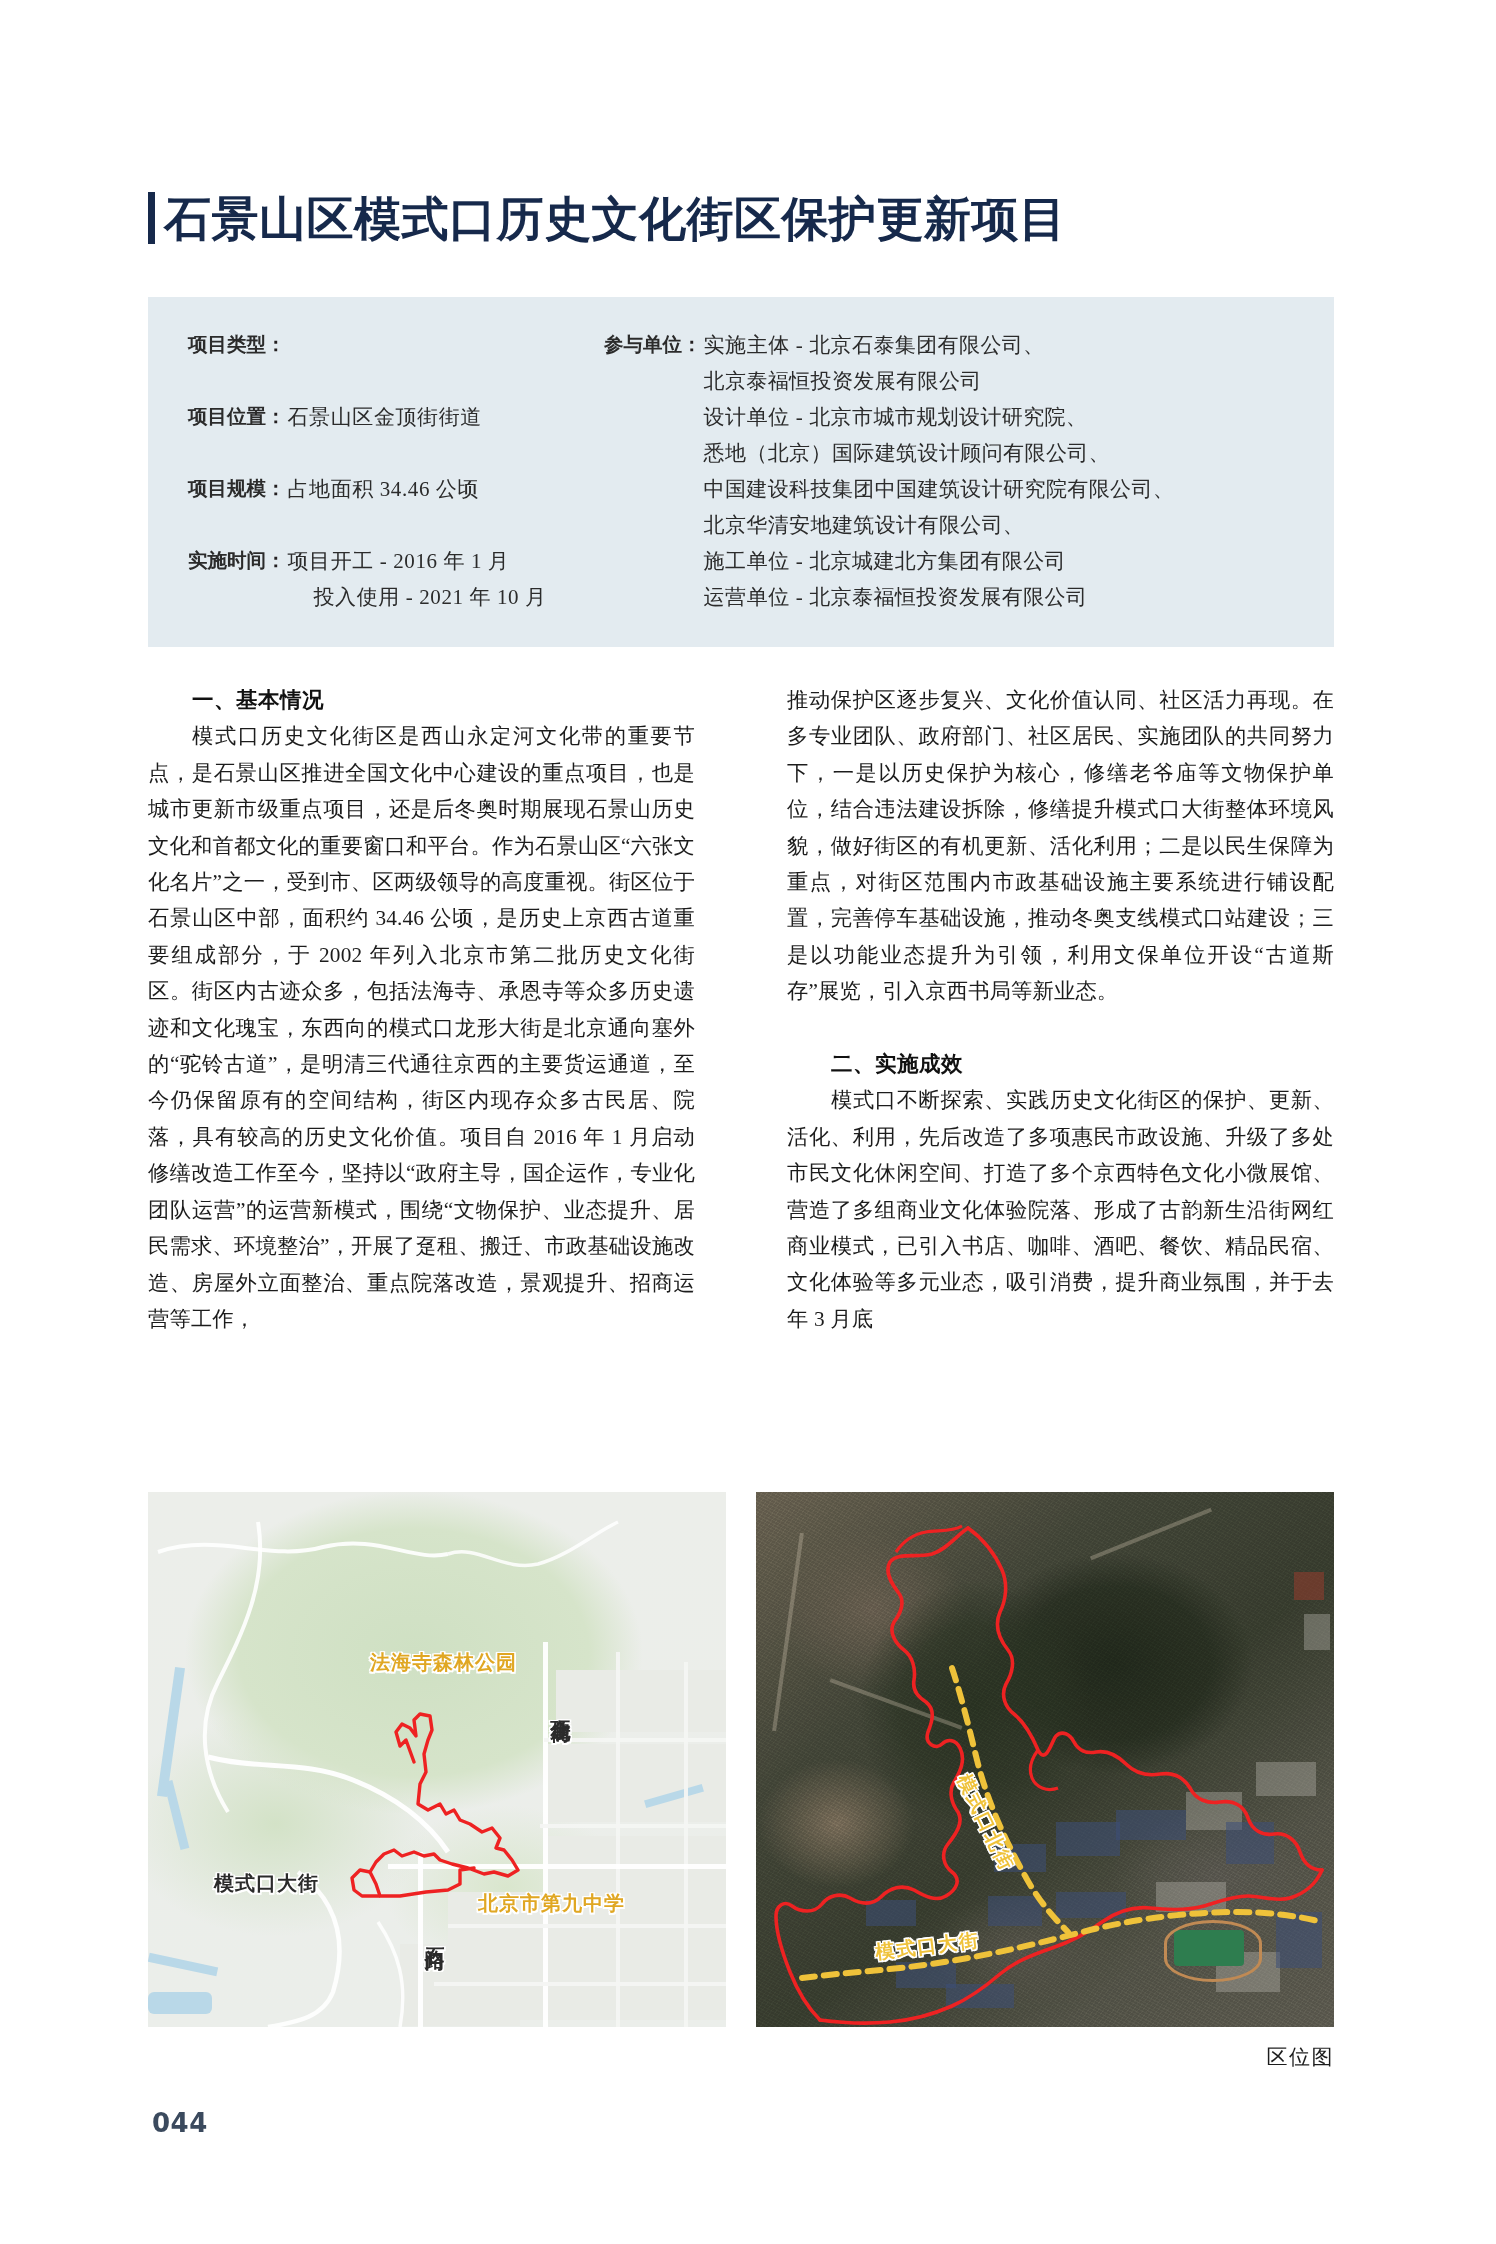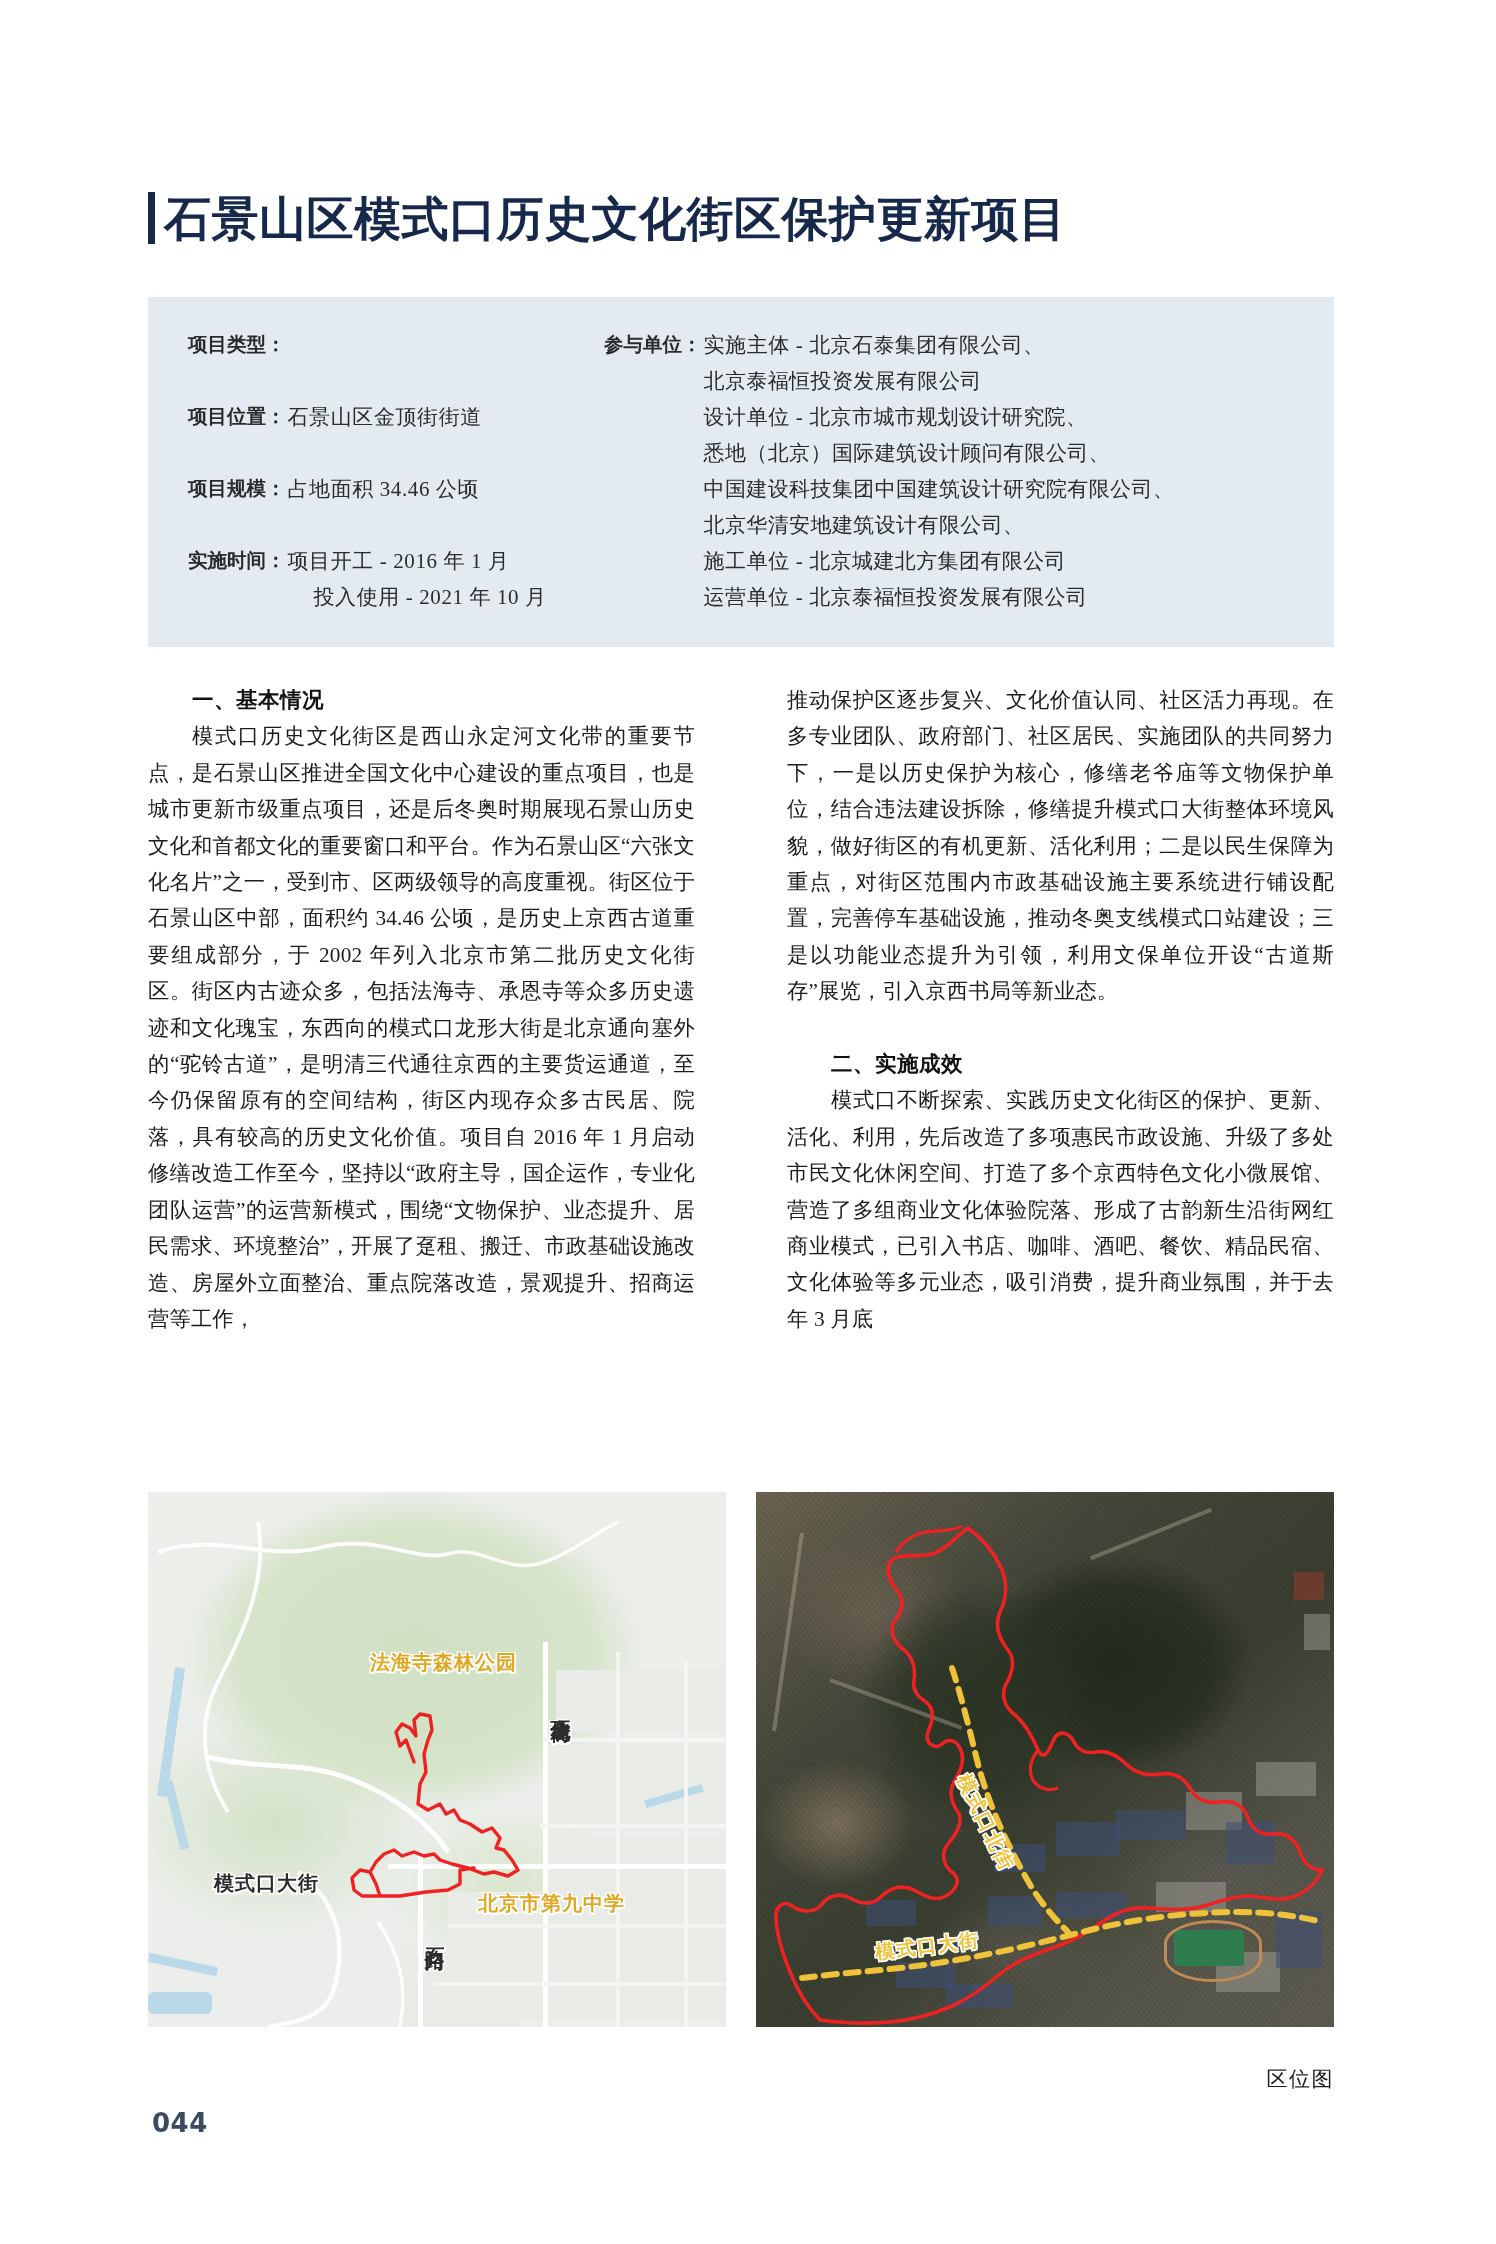--- a/index.html
+++ b/index.html
@@ -291,21 +291,20 @@
 
   
   .caption {
     position: absolute;
     right: 162px;
     top: 2043px;
     font-family: "Liberation Serif", "DejaVu Serif", serif;
     font-size: 21px;
     letter-spacing: 1.5px;
     color: #1c1c1c;
-    margin-top: 22px;
   }
   .folio {
     position: absolute;
     left: 152px;
     top: 2108px;
     font-family: "DejaVu Sans", "Liberation Sans", sans-serif;
     font-weight: bold;
     font-size: 26px;
     color: #3b4a5e;
     letter-spacing: 0.5px;

